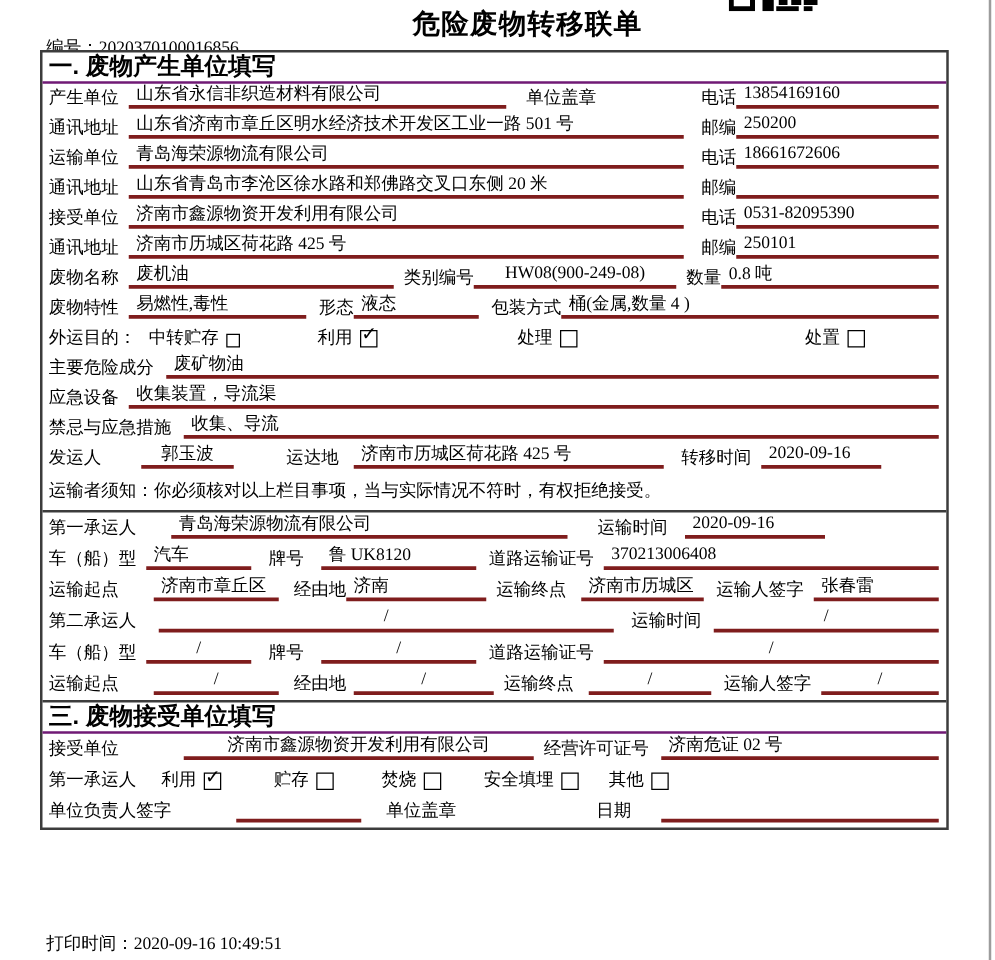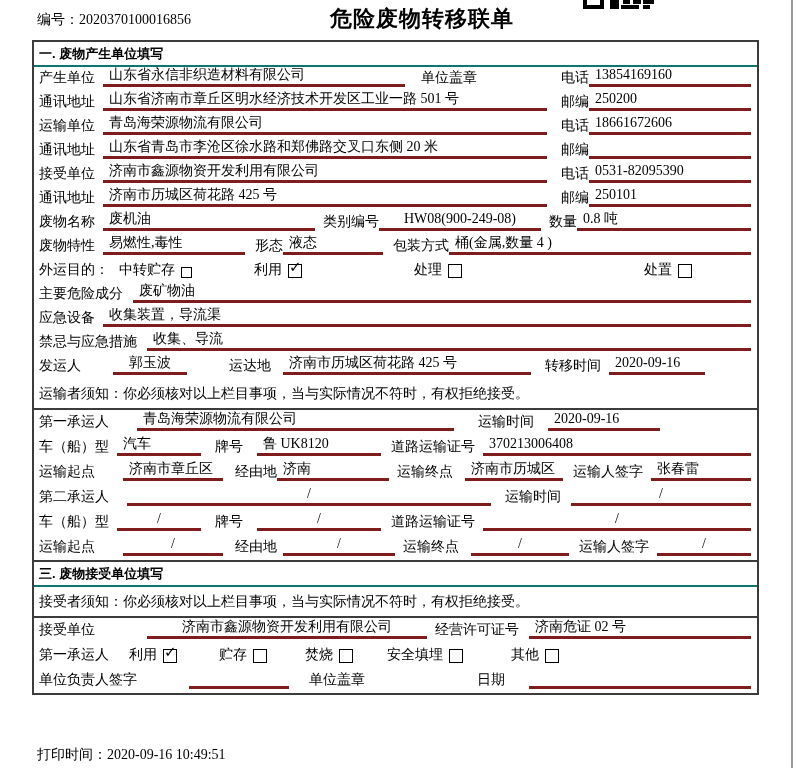--- a/index.html
+++ b/index.html
@@ -1,26 +1,26 @@
 <!DOCTYPE html>
 <html><head>
 <meta charset="utf-8">
 <style>
   html,body{margin:0;padding:0;background:#ffffff;}
   body{width:796px;height:768px;position:relative;overflow:hidden;
        font-family:"Liberation Serif","DejaVu Serif",serif;font-size:14px;color:#000;}
-  .doc-no{position:absolute;left:37px;top:11px;white-space:nowrap;}
+  .doc-no{position:absolute;left:37px;top:29px;white-space:nowrap;}
   .title{position:absolute;left:330px;top:4px;font-family:"Liberation Sans","DejaVu Sans",sans-serif;
          font-weight:bold;font-size:22px;letter-spacing:1px;white-space:nowrap;}
   .qr{position:absolute;left:583px;top:0;}
   .edge-line{position:absolute;right:3px;top:0;width:2px;height:768px;background:#9c9c9c;}
 
   .form-table{position:absolute;left:32px;top:40px;width:723px;border:2px solid #3c3c3c;background:#fff;}
-  .sec-h{height:18px;line-height:18px;padding:3px 12px 2px 5px;border-bottom:2px solid #0f766e;
-         font-family:"Liberation Sans","DejaVu Sans",sans-serif;font-weight:bold;font-size:13px;}
+  .sec-h{height:18px;line-height:18px;padding:3px 12px 2px 5px;border-bottom:2px solid #701a75;
+         font-family:"Liberation Sans","DejaVu Sans",sans-serif;font-weight:bold;font-size:19px;}
   .sec-h.mid{border-top:2px solid #3c3c3c;}
   .notice{height:18px;line-height:18px;padding:6px 0 5px 5px;border-bottom:2px solid #3c3c3c;white-space:nowrap;}
 
   .row{display:flex;align-items:flex-end;height:20px;padding:0 6px 4px 5px;}
   .sec1 .row{height:20px;}
   .sec2 .row,.sec3 .row{height:21px;}
   .lab{white-space:nowrap;flex:0 0 auto;}
   .lw{width:64px;flex:0 0 auto;white-space:nowrap;}
   .val{border-bottom:3px solid #7f1d1d;white-space:nowrap;padding:0 6px;flex:0 0 auto;min-height:17px;}
   .vf{flex:1 1 auto;}
@@ -221,21 +221,20 @@
         <span class="val ctr" style="width:100px;margin-left:6px">/</span>
         <span class="lab" style="margin-left:8px">运输终点</span>
         <span class="val ctr" style="width:86px;margin-left:12px">/</span>
         <span class="lab" style="margin-left:10px">运输人签字</span>
         <span class="val vf ctr" style="margin-left:8px">/</span>
       </div>
     </div>
 
     <div class="sec3">
       <div class="sec-h mid">三. 废物接受单位填写</div>
-      <div class="notice">接受者须知：你必须核对以上栏目事项，当与实际情况不符时，有权拒绝接受。</div>
 
       <div class="row">
         <span class="lw">接受单位</span>
         <span class="val ctr" style="width:268px;margin-left:44px">济南市鑫源物资开发利用有限公司</span>
         <span class="lab" style="margin-left:8px">经营许可证号</span>
         <span class="val vf" style="margin-left:10px">济南危证 02 号</span>
       </div>
 
 
       <div class="row">
@@ -249,21 +248,21 @@
             <span class="mk"></span>
           </span>
         <span class="lab" style="margin-left:38px">焚烧</span>
         <span class="cb">
             <span class="mk"></span>
           </span>
         <span class="lab" style="margin-left:34px">安全填埋</span>
         <span class="cb">
             <span class="mk"></span>
           </span>
-        <span class="lab" style="margin-left:48px">其他</span>
+        <span class="lab" style="margin-left:24px">其他</span>
         <span class="cb">
             <span class="mk"></span>
           </span>
       </div>
 
       <div class="row">
         <span class="lab">单位负责人签字</span>
         <span class="val" style="width:88px;margin-left:52px"></span>
         <span class="lab" style="margin-left:20px">单位盖章</span>
         <span class="lab" style="margin-left:112px">日期</span>

